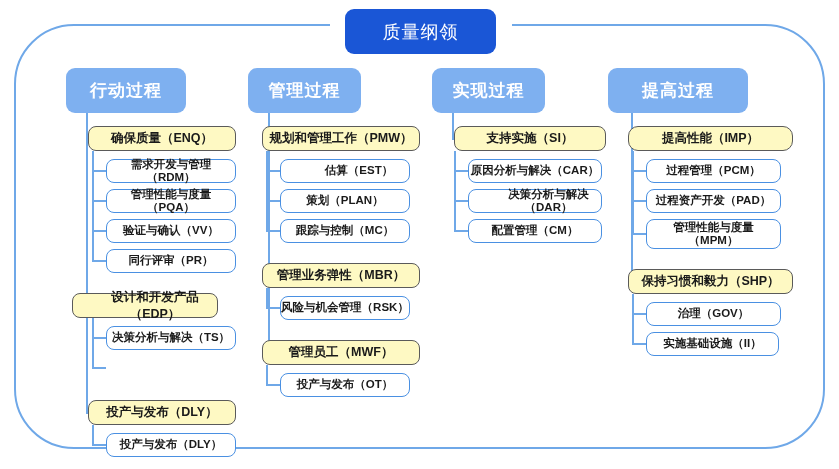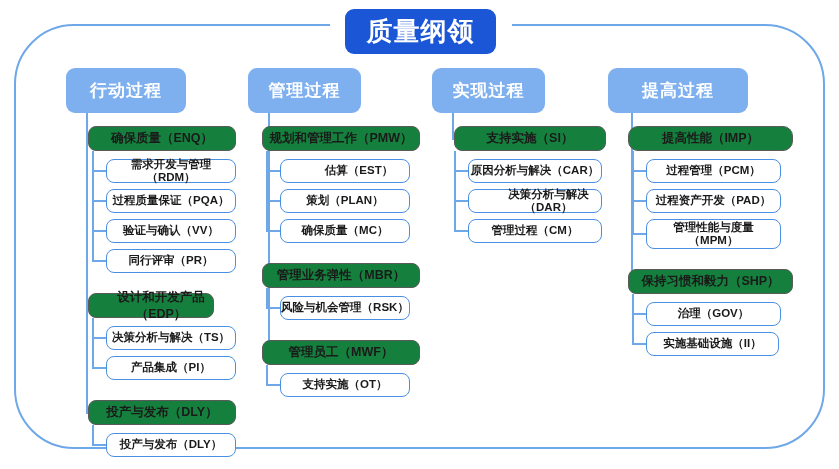--- a/index.html
+++ b/index.html
@@ -32,22 +32,22 @@
   }
 
   
   .title-pill{
     position:absolute;
     left:345px;top:9px;
     width:151px;height:45px;
     background:#1A56D6;
     border-radius:9px;
     color:#ffffff;
-    font-size:26px;
-    font-weight:bold;
+    font-size:18px;
+    font-weight:normal;
     letter-spacing:1px;
     display:flex;align-items:center;justify-content:center;
     z-index:6;
   }
 
   
   .column{position:absolute;top:68px;z-index:4;}
   .col-header{
     height:45px;
     background:#7EB0F0;
@@ -89,21 +89,21 @@
 
   
   .node{
     position:absolute;
     box-sizing:border-box;
     display:flex;align-items:center;justify-content:center;
     text-align:center;
     z-index:4;
   }
   .group-node{
-    background:#15803d;
+    background:#fef9c3;
     border:1.6px solid #5A5A5A;
     border-radius:8px;
     color:#1a1a1a;
     font-size:12.5px;
     font-weight:bold;
     height:25px;
   }
   .leaf-node{
     background:#ffffff;
     border:1.5px solid #4A90E2;
@@ -126,73 +126,72 @@
 
   <div class="title-pill">质量纲领</div>
 
   <div id="columns-layer">
       <div class="column" style="left: 66px; width: 180px; top: 0px; height: 469px;">
         <div class="col-header" style="position: absolute; left: 0px; top: 68px; width: 120px;">行动过程</div>
         <div class="node group-node" style="left: 22px; top: 126px; width: 148px;">确保质量（ENQ）</div>
         <div class="stub" style="left: 20px; top: 137.5px; width: 2px;"></div>
         <div class="node leaf-node" style="left: 40px; top: 159px; width: 130px;">需求开发与管理（RDM）</div>
         <div class="sub-stub" style="left: 26px; top: 170px; width: 14px;"></div>
-        <div class="node leaf-node" style="left: 40px; top: 189px; width: 130px;">过程质量保证（PQA）</div>
+        <div class="node leaf-node" style="left: 40px; top: 189px; width: 130px;">管理性能与度量（PQA）</div>
         <div class="sub-stub" style="left: 26px; top: 200px; width: 14px;"></div>
         <div class="node leaf-node" style="left: 40px; top: 219px; width: 130px;">验证与确认（VV）</div>
         <div class="sub-stub" style="left: 26px; top: 230px; width: 14px;"></div>
         <div class="node leaf-node" style="left: 40px; top: 249px; width: 130px;">同行评审（PR）</div>
         <div class="sub-stub" style="left: 26px; top: 260px; width: 14px;"></div>
         <div class="sub-spine" style="left: 26px; top: 151px; height: 110px;"></div>
-        <div class="node group-node" style="left: 22px; top: 293px; width: 126px; padding-left: 20px;">设计和开发产品（EDP）</div>
+        <div class="node group-node" style="left: 6px; top: 293px; width: 146px; padding-left: 20px;">设计和开发产品（EDP）</div>
         <div class="stub" style="left: 20px; top: 304.5px; width: 2px;"></div>
         <div class="node leaf-node" style="left: 40px; top: 326px; width: 130px;">决策分析与解决（TS）</div>
         <div class="sub-stub" style="left: 26px; top: 337px; width: 14px;"></div>
-        <div class="node leaf-node" style="left: 40px; top: 356px; width: 130px;">产品集成（PI）</div>
         <div class="sub-stub" style="left: 26px; top: 367px; width: 14px;"></div>
         <div class="sub-spine" style="left: 26px; top: 318px; height: 50px;"></div>
         <div class="node group-node" style="left: 22px; top: 400px; width: 148px;">投产与发布（DLY）</div>
         <div class="stub" style="left: 20px; top: 411.5px; width: 2px;"></div>
         <div class="node leaf-node" style="left: 40px; top: 433px; width: 130px;">投产与发布（DLY）</div>
         <div class="sub-stub" style="left: 26px; top: 444px; width: 14px;"></div>
         <div class="sub-spine" style="left: 26px; top: 425px; height: 20px;"></div>
         <div class="spine" style="left: 20px; top: 113px; height: 299.5px;"></div>
       </div>
       <div class="column" style="left: 248px; width: 182px; top: 0px; height: 469px;">
         <div class="col-header" style="position: absolute; left: 0px; top: 68px; width: 113px;">管理过程</div>
         <div class="node group-node" style="left: 14px; top: 126px; width: 158px;">规划和管理工作（PMW）</div>
         <div class="stub" style="left: 20px; top: 137.5px;"></div>
         <div class="node leaf-node" style="left: 32px; top: 159px; width: 130px; padding-left: 28px;">估算（EST）</div>
         <div class="sub-stub" style="left: 18px; top: 170px; width: 14px;"></div>
         <div class="node leaf-node" style="left: 32px; top: 189px; width: 130px;">策划（PLAN）</div>
         <div class="sub-stub" style="left: 18px; top: 200px; width: 14px;"></div>
-        <div class="node leaf-node" style="left: 32px; top: 219px; width: 130px;">确保质量（MC）</div>
+        <div class="node leaf-node" style="left: 32px; top: 219px; width: 130px;">跟踪与控制（MC）</div>
         <div class="sub-stub" style="left: 18px; top: 230px; width: 14px;"></div>
         <div class="sub-spine" style="left: 18px; top: 151px; height: 80px;"></div>
         <div class="node group-node" style="left: 14px; top: 263px; width: 158px;">管理业务弹性（MBR）</div>
         <div class="stub" style="left: 20px; top: 274.5px;"></div>
         <div class="node leaf-node" style="left: 32px; top: 296px; width: 130px;">风险与机会管理（RSK）</div>
         <div class="sub-stub" style="left: 18px; top: 307px; width: 14px;"></div>
         <div class="sub-spine" style="left: 18px; top: 288px; height: 20px;"></div>
         <div class="node group-node" style="left: 14px; top: 340px; width: 158px;">管理员工（MWF）</div>
         <div class="stub" style="left: 20px; top: 351.5px;"></div>
-        <div class="node leaf-node" style="left: 32px; top: 373px; width: 130px;">支持实施（OT）</div>
+        <div class="node leaf-node" style="left: 32px; top: 373px; width: 130px;">投产与发布（OT）</div>
         <div class="sub-stub" style="left: 18px; top: 384px; width: 14px;"></div>
         <div class="sub-spine" style="left: 18px; top: 365px; height: 20px;"></div>
         <div class="spine" style="left: 20px; top: 113px; height: 239.5px;"></div>
       </div>
       <div class="column" style="left: 432px; width: 178px; top: 0px; height: 469px;">
         <div class="col-header" style="position: absolute; left: 0px; top: 68px; width: 113px;">实现过程</div>
         <div class="node group-node" style="left: 22px; top: 126px; width: 152px;">支持实施（SI）</div>
         <div class="stub" style="left: 20px; top: 137.5px; width: 2px;"></div>
         <div class="node leaf-node" style="left: 36px; top: 159px; width: 134px;">原因分析与解决（CAR）</div>
         <div class="sub-stub" style="left: 22px; top: 170px; width: 14px;"></div>
         <div class="node leaf-node" style="left: 36px; top: 189px; width: 134px; padding-left: 27px;">决策分析与解决（DAR）</div>
         <div class="sub-stub" style="left: 22px; top: 200px; width: 14px;"></div>
-        <div class="node leaf-node" style="left: 36px; top: 219px; width: 134px;">管理过程（CM）</div>
+        <div class="node leaf-node" style="left: 36px; top: 219px; width: 134px;">配置管理（CM）</div>
         <div class="sub-stub" style="left: 22px; top: 230px; width: 14px;"></div>
         <div class="sub-spine" style="left: 22px; top: 151px; height: 80px;"></div>
         <div class="spine" style="left: 20px; top: 113px; height: 25.5px;"></div>
       </div>
       <div class="column" style="left: 608px; width: 200px; top: 0px; height: 469px;">
         <div class="col-header" style="position: absolute; left: 0px; top: 68px; width: 140px;">提高过程</div>
         <div class="node group-node" style="left: 20px; top: 126px; width: 165px; border-radius: 10px;">提高性能（IMP）</div>
         <div class="stub" style="left: 23px; top: 137.5px;"></div>
         <div class="node leaf-node" style="left: 38px; top: 159px; width: 135px;">过程管理（PCM）</div>
         <div class="sub-stub" style="left: 24px; top: 170px; width: 14px;"></div>

